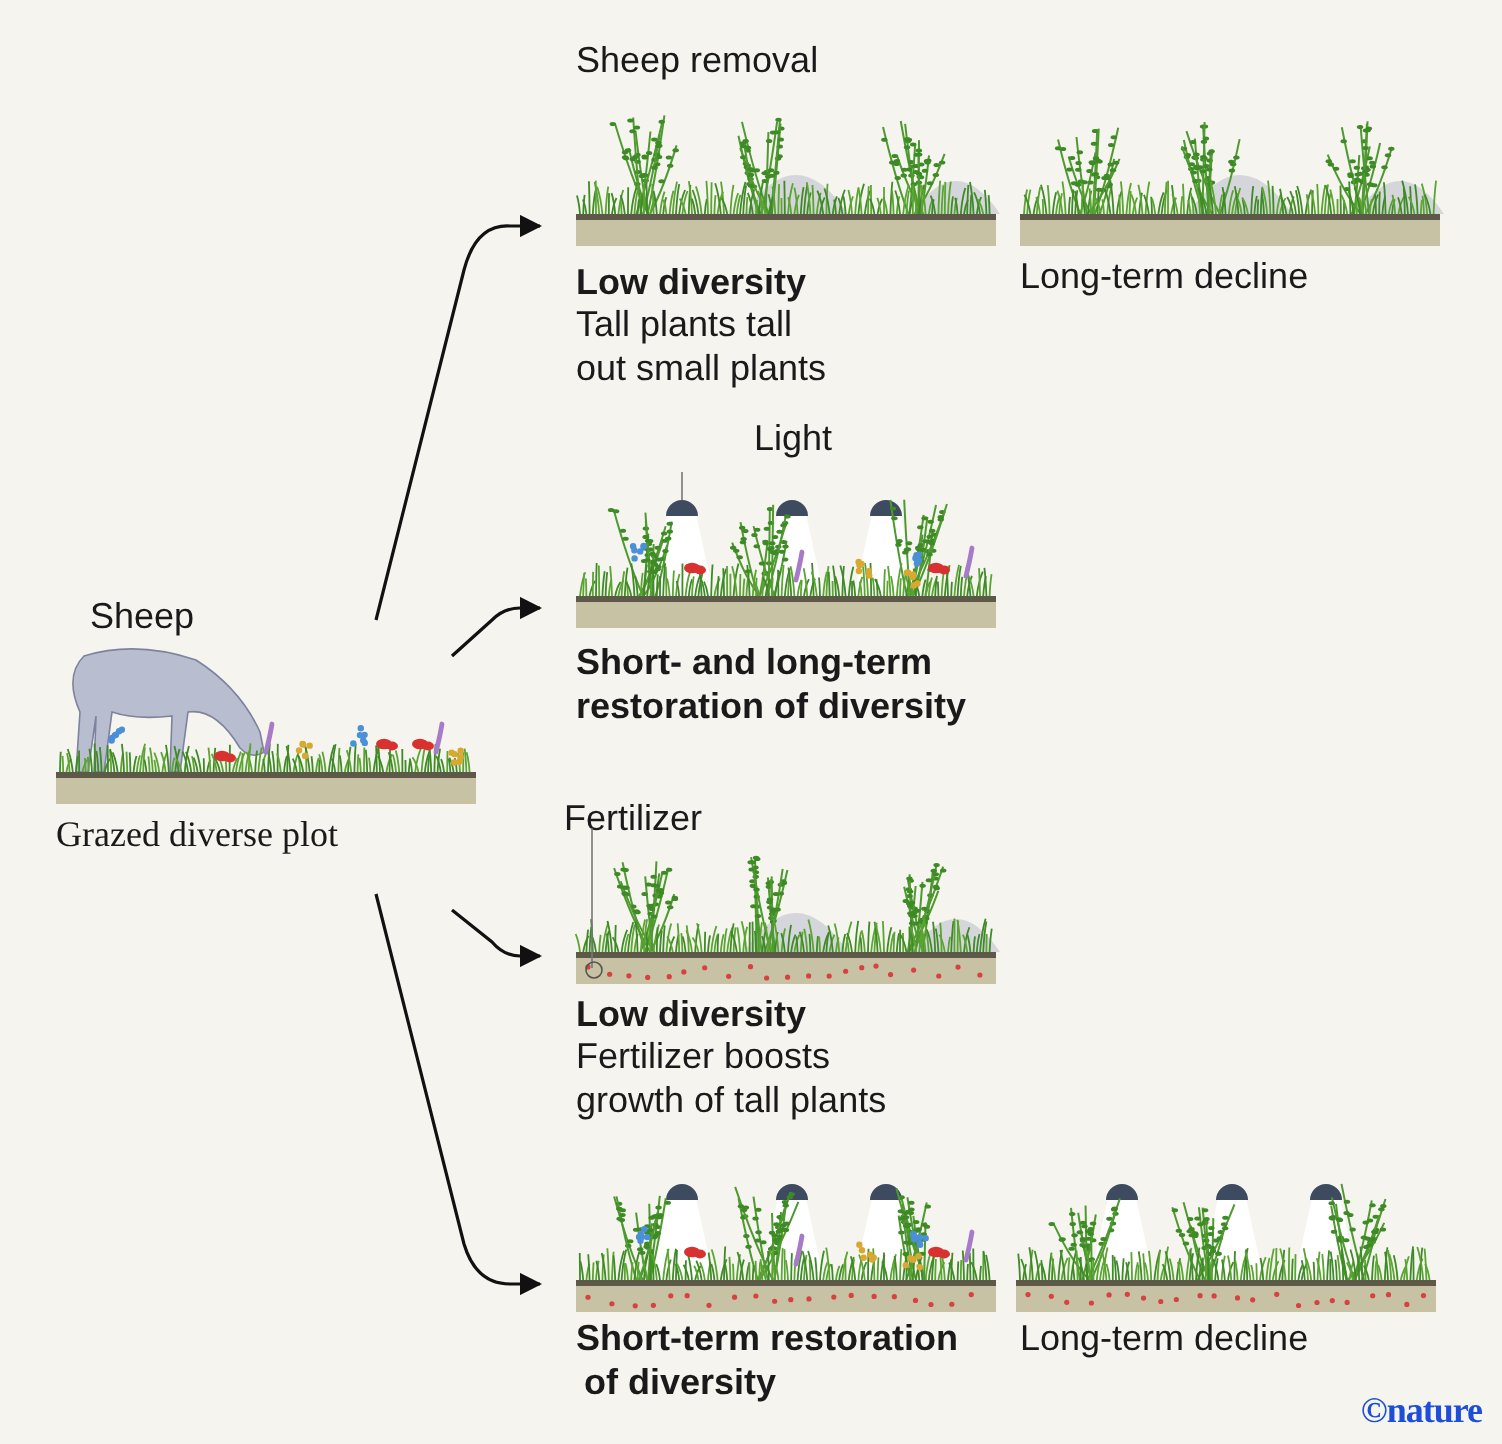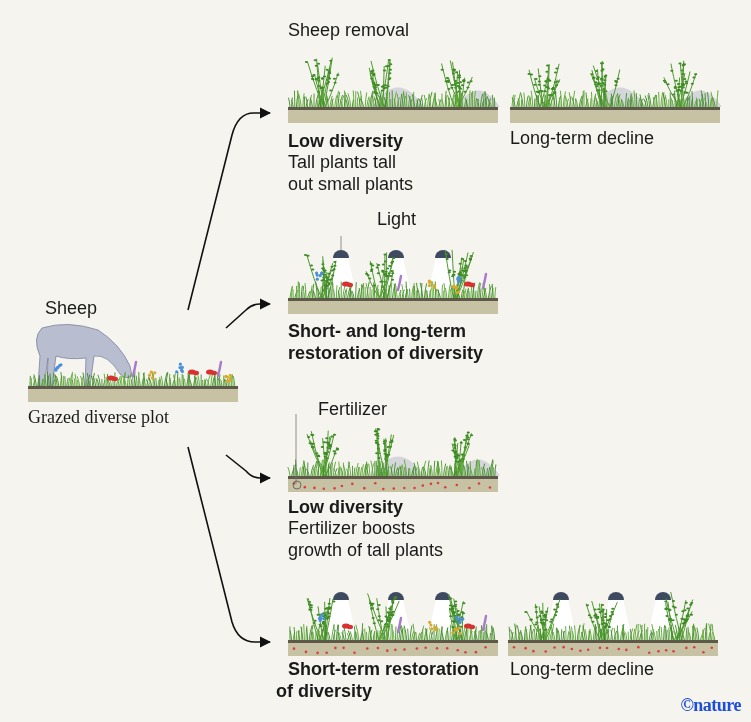--- a/index.html
+++ b/index.html
@@ -1075,21 +1075,21 @@
       <circle cx="168.9290466392318" cy="52.75336076817558" r="1.6" fill="#d9a830"></circle>
       <circle cx="170.69907407407408" cy="51.77853223593964" r="1.6" fill="#d9a830"></circle>
       <rect x="0" y="58" width="210" height="3" fill="#5e5848"></rect>
       <rect x="0" y="61" width="210" height="13" fill="#c8c2a4"></rect>
       <line x1="53" y1="-4" x2="53" y2="10" stroke="#777" stroke-width="0.8"></line>
     </svg>
 </div>
 <div class="label bold" style="left:288px; top:320px;">Short- and long-term</div>
 <div class="label bold" style="left:288px; top:342px;text-align:right;">restoration of diversity</div>
 
-<div class="label" style="left:282px; top:398px;margin-left:36px;">Fertilizer</div>
+<div class="label" style="left:282px; top:398px;">Fertilizer</div>
 <div class="plot" style="left:288px; top:418px;">
   <svg width="210" height="74" class="plot-svg">
       <path d="M84,58 Q110,19 136,58 Z" fill="#d2d3d8" opacity="0.9"></path>
       <path d="M168,58 Q190,25 212,58 Z" fill="#d2d3d8" opacity="0.9"></path>
       <path d="M34.773619684499316,58 Q29.021634945130316,40.58039158950617 23.269650205761316,13.160783179012341" stroke="#4f9a30" stroke-width="1" fill="none"></path>
       <ellipse cx="24.825646272278462" cy="16.974653807278962" rx="1.6" ry="1" fill="#3e8a26"></ellipse>
       <ellipse cx="28.655582329047345" cy="35.28238609499631" rx="1.6" ry="1" fill="#3e8a26"></ellipse>
       <ellipse cx="23.771454573346922" cy="16.749996414358996" rx="1.6" ry="1" fill="#3e8a26"></ellipse>
       <ellipse cx="25.29748581165995" cy="25.81310004886037" rx="1.6" ry="1" fill="#3e8a26"></ellipse>
       <path d="M37.35022290809328,58 Q38.78712705761317,40.34953703703704 40.22403120713306,12.699074074074069" stroke="#4f9a30" stroke-width="1" fill="none"></path>
@@ -1702,21 +1702,21 @@
       <circle cx="137.60694444444445" cy="57.70542695473251" r="1.3" fill="#d94040"></circle>
       <circle cx="149.05097736625515" cy="58.21813271604938" r="1.3" fill="#d94040"></circle>
       <circle cx="159.1712962962963" cy="58.35429526748971" r="1.3" fill="#d94040"></circle>
       <circle cx="169.73950617283953" cy="60.18798868312757" r="1.3" fill="#d94040"></circle>
       <circle cx="177.49017489711937" cy="62.23773148148148" r="1.3" fill="#d94040"></circle>
       <circle cx="187.89861111111114" cy="62.13315329218107" r="1.3" fill="#d94040"></circle>
       <circle cx="197.62530864197532" cy="57.28166152263375" r="1.3" fill="#d94040"></circle>
     </svg>
 </div>
 <div class="label bold" style="left:288px; top:658px;">Short-term restoration</div>
-<div class="label bold" style="left:276px; top:680px;">of diversity</div>
+<div class="label bold" style="left:292px; top:680px;">of diversity</div>
 <div class="plot" style="left:508px; top:590px;">
   <svg width="210" height="66" class="plot-svg">
       <path d="M46,9 L60,9 L69,50 L37,50 Z" fill="#ffffff" opacity="0.95"></path>
       <path d="M45,10 A8,8 0 0 1 61,10 Z" fill="#3d4a60"></path>
       <path d="M101,9 L115,9 L124,50 L92,50 Z" fill="#ffffff" opacity="0.95"></path>
       <path d="M100,10 A8,8 0 0 1 116,10 Z" fill="#3d4a60"></path>
       <path d="M148,9 L162,9 L171,50 L139,50 Z" fill="#ffffff" opacity="0.95"></path>
       <path d="M147,10 A8,8 0 0 1 163,10 Z" fill="#3d4a60"></path>
       <path d="M37.5585133744856,50 Q34.31763974622771,38.18684799382716 31.07676611796982,16.373695987654315" stroke="#4f9a30" stroke-width="1" fill="none"></path>
       <ellipse cx="35.70523400904334" cy="32.63886378029264" rx="1.6" ry="1" fill="#3e8a26"></ellipse>

